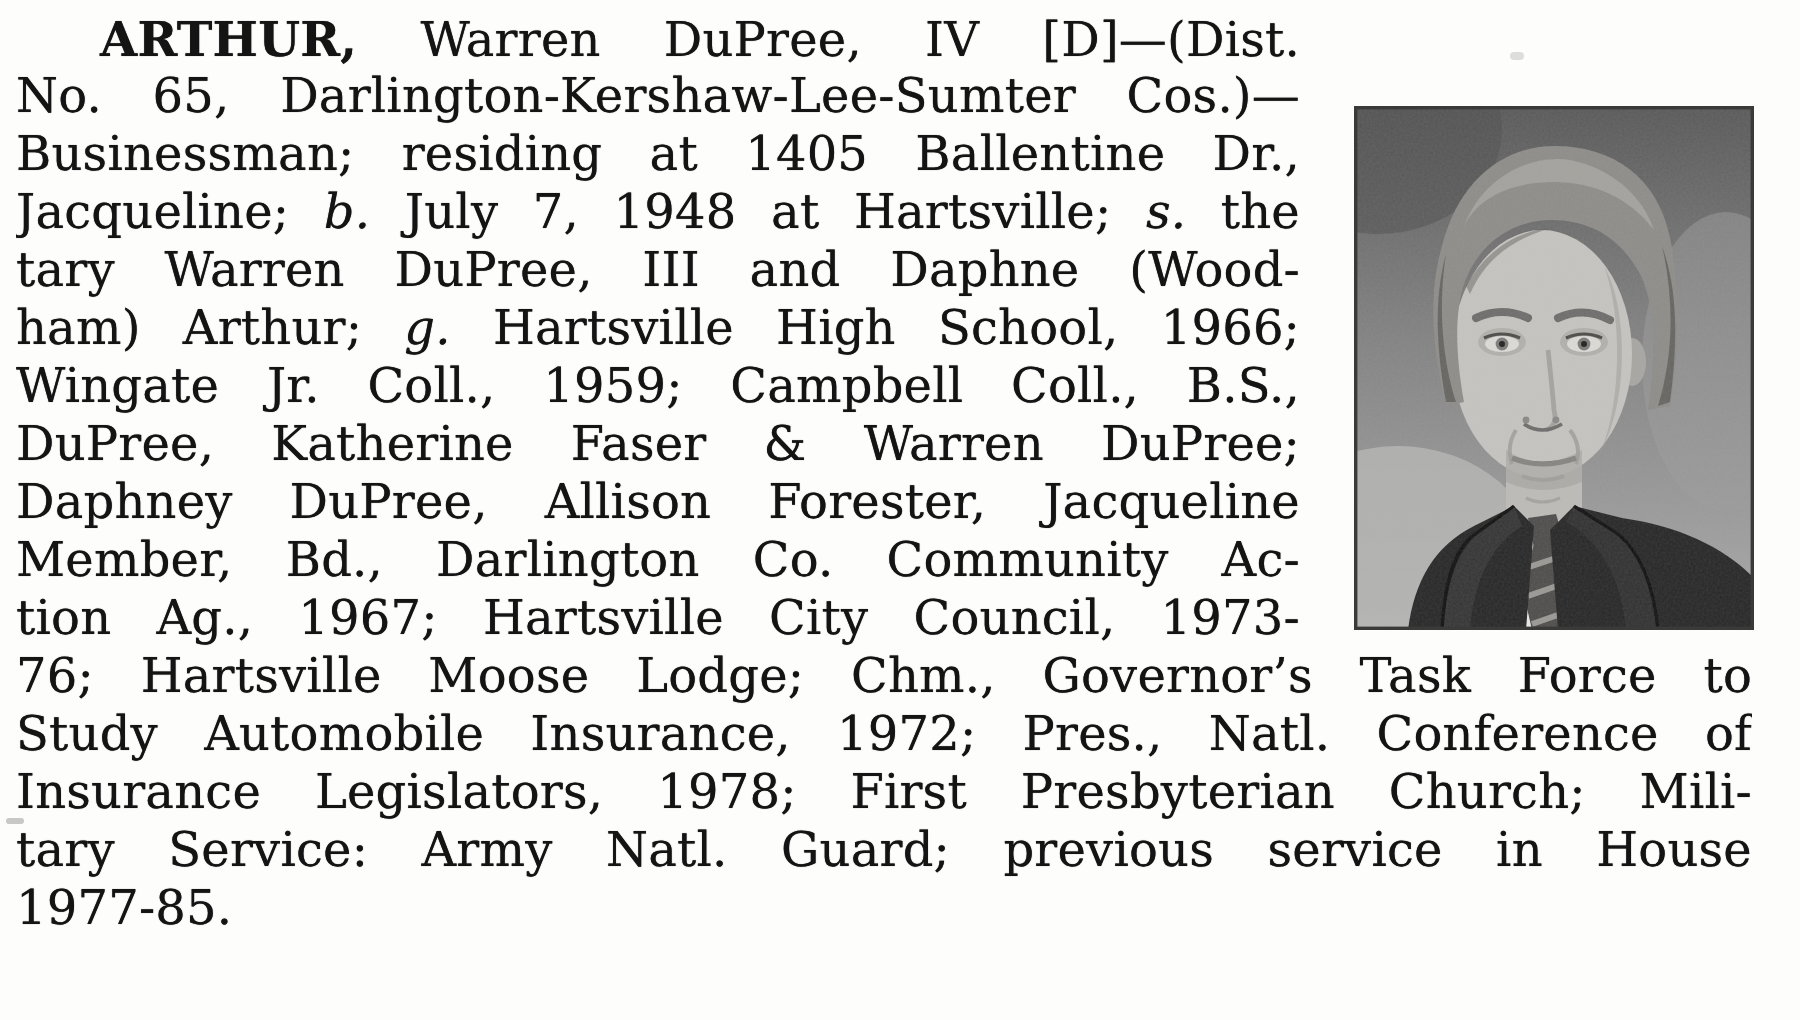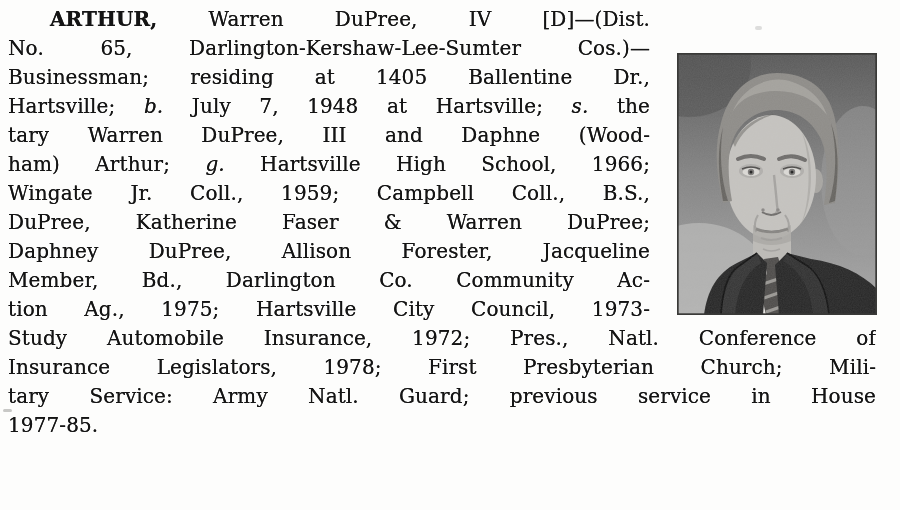--- a/index.html
+++ b/index.html
@@ -12,21 +12,21 @@
     font-family: "DejaVu Serif", "Liberation Serif", serif;
   }
   .bio-text {
     position: absolute;
     left: 8px;
     top: 5px;
     width: 868px;
     color: #111;
   }
   .line {
-    font-size: 20px;
+    font-size: 24px;
     line-height: 29px;
     height: 29px;
     overflow: hidden;
     text-align: justify;
     text-align-last: justify;
     white-space: normal;
     letter-spacing: 0.1px;
     color: #141414;
     text-shadow: 0 0 0.4px #333;
   }
@@ -54,28 +54,29 @@
 </style>
 </head>
 <body>
 
 <div class="page">
 
   <div class="bio-text">
       <div class="line narrow indent"><span class="seg-b">ARTHUR,</span><span> Warren DuPree, IV [D]—(Dist.</span></div>
       <div class="line narrow"><span>No. 65, Darlington-Kershaw-Lee-Sumter Cos.)—</span></div>
       <div class="line narrow"><span>Businessman; residing at 1405 Ballentine Dr.,</span></div>
-      <div class="line narrow"><span>Hartsville; </span><span class="seg-i">b.</span><span> July 7, 1948 at Hartsville; </span><span class="seg-i">s.</span><span> the</span></div>
+      <div class="line narrow"><span>Jacqueline; </span><span class="seg-i">b.</span><span> July 7, 1948 at Hartsville; </span><span class="seg-i">s.</span><span> the</span></div>
       <div class="line narrow"><span>tary Warren DuPree, III and Daphne (Wood-</span></div>
       <div class="line narrow"><span>ham) Arthur; </span><span class="seg-i">g.</span><span> Hartsville High School, 1966;</span></div>
       <div class="line narrow"><span>Wingate Jr. Coll., 1959; Campbell Coll., B.S.,</span></div>
       <div class="line narrow"><span>DuPree, Katherine Faser &amp; Warren DuPree;</span></div>
       <div class="line narrow"><span>Daphney DuPree, Allison Forester, Jacqueline</span></div>
       <div class="line narrow"><span>Member, Bd., Darlington Co. Community Ac-</span></div>
-      <div class="line narrow"><span>tion Ag., 1975; Hartsville City Council, 1973-</span></div>
+      <div class="line narrow"><span>tion Ag., 1967; Hartsville City Council, 1973-</span></div>
+      <div class="line wide"><span>76; Hartsville Moose Lodge; Chm., Governor’s Task Force to</span></div>
       <div class="line wide"><span>Study Automobile Insurance, 1972; Pres., Natl. Conference of</span></div>
       <div class="line wide"><span>Insurance Legislators, 1978; First Presbyterian Church; Mili-</span></div>
       <div class="line wide"><span>tary Service: Army Natl. Guard; previous service in House</span></div>
       <div class="line wide last"><span>1977-85.</span></div>
     </div>
 
   <div class="portrait">
     <svg viewBox="0 0 200 262" xmlns="http://www.w3.org/2000/svg">
       <defs>
         <linearGradient id="bgGrad" x1="0" y1="0" x2="0" y2="1">

